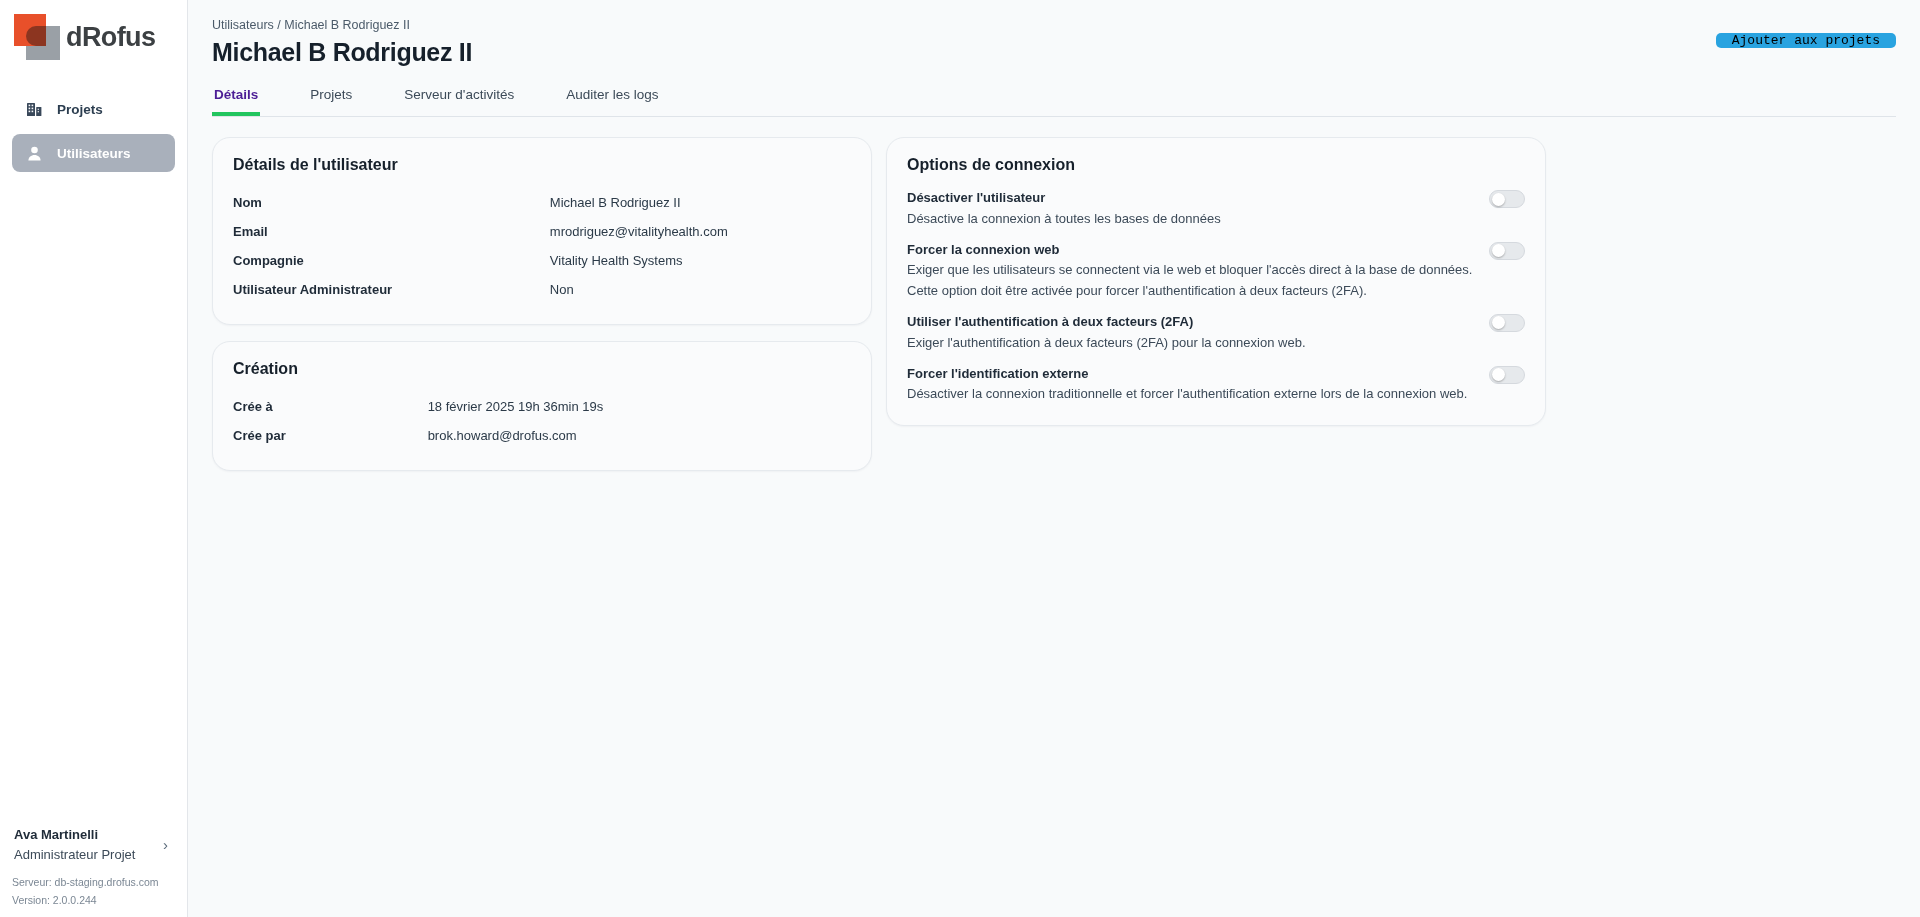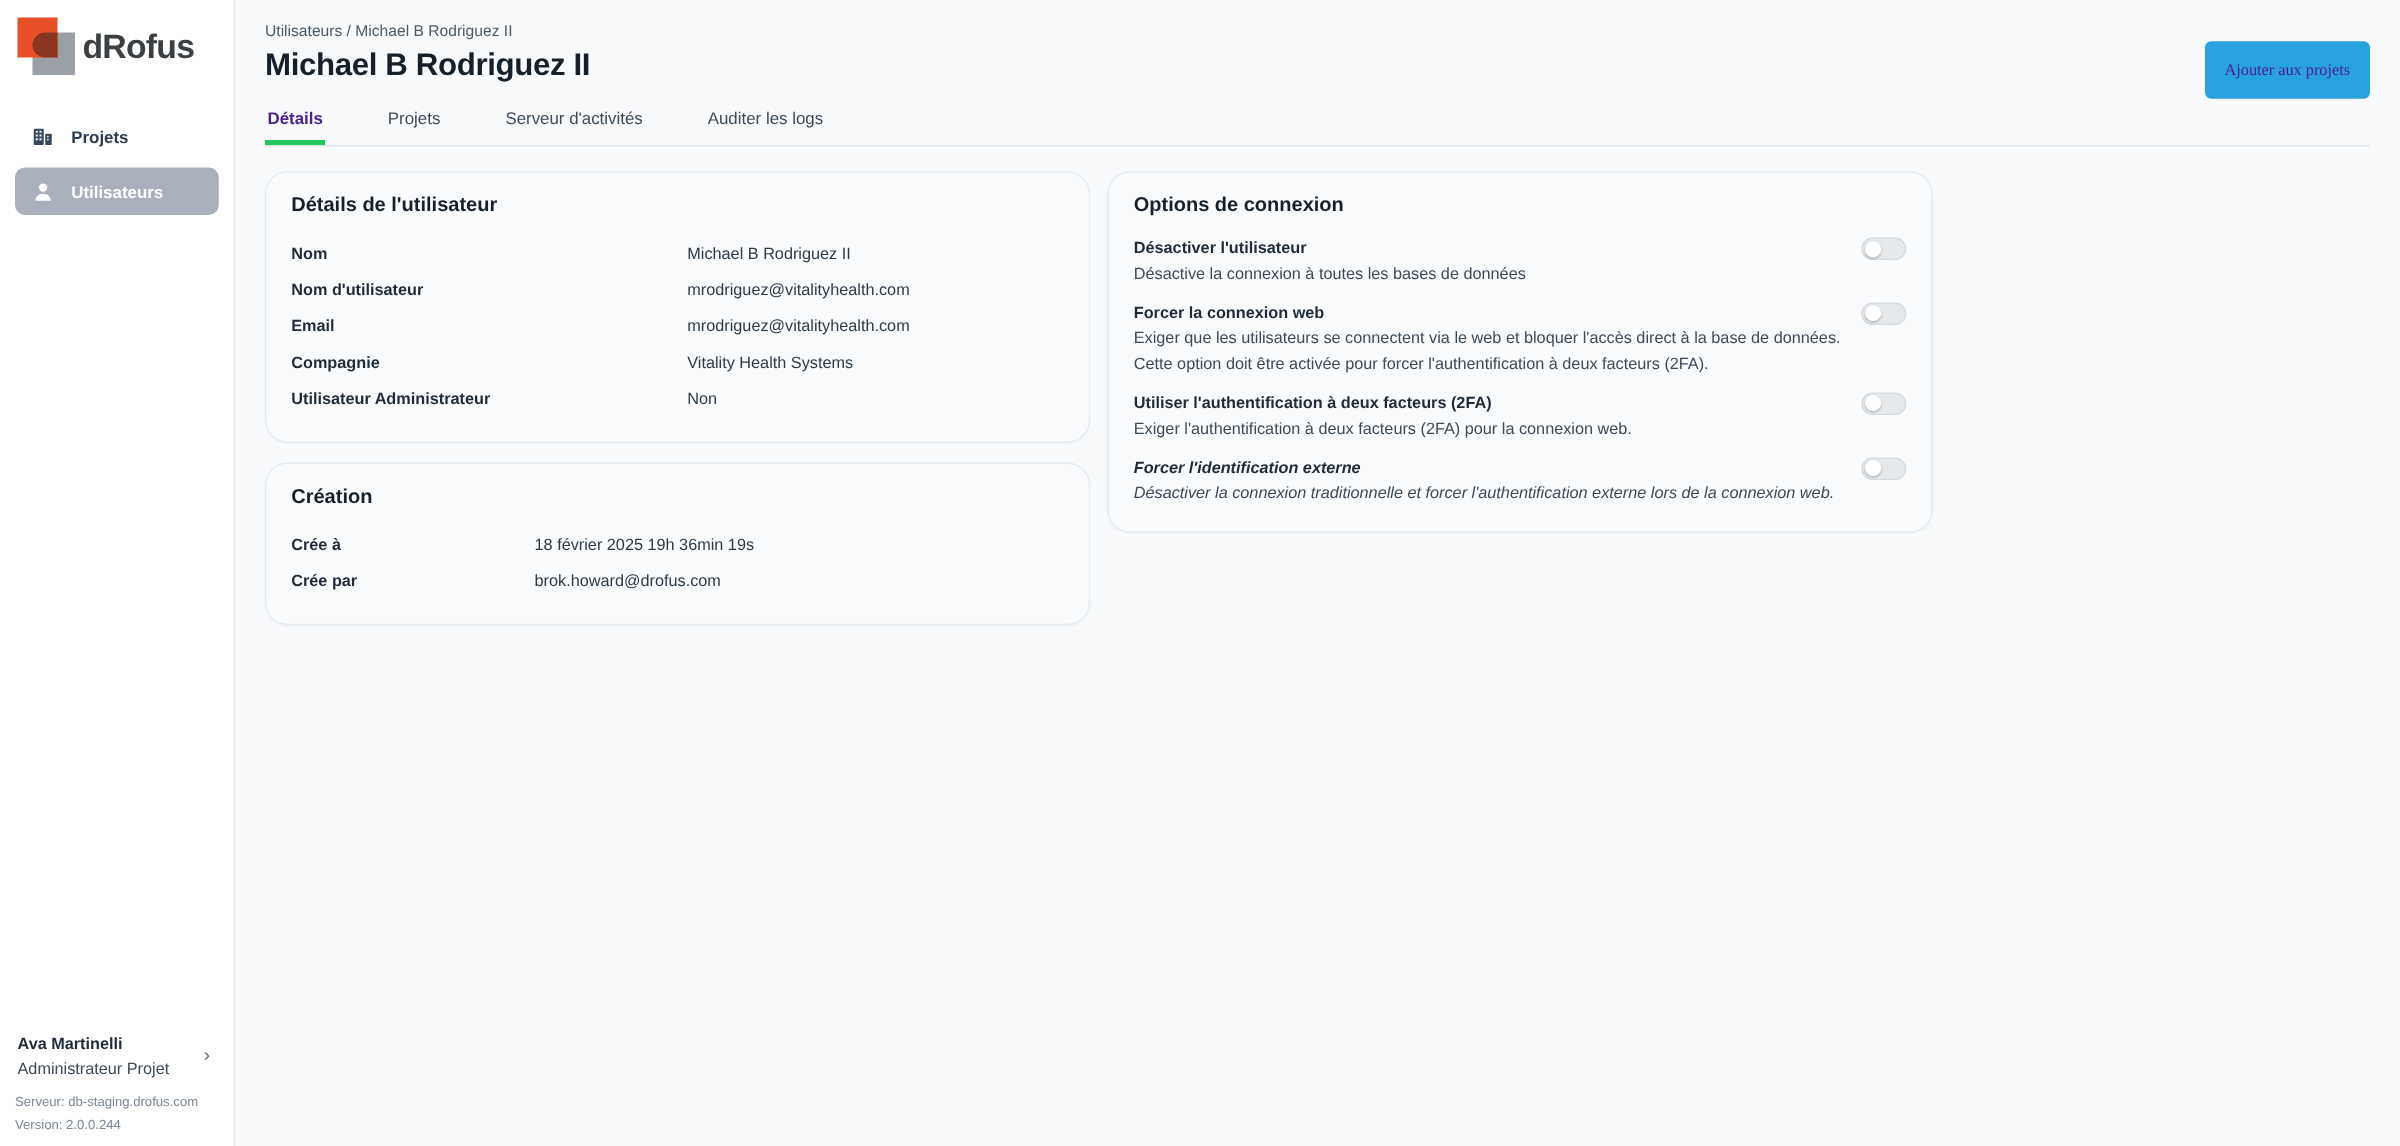--- a/index.html
+++ b/index.html
@@ -77,24 +77,24 @@
   .chev { color: #5b6b7b; font-size: 15px; padding-right: 6px; }
   .meta { font-size: 10.5px; color: #7b8794; line-height: 1.65; }
 
   
   .main { flex: 1; height: 917px; background: #f8fafb; display: flex; flex-direction: column; min-width: 0; }
   .topbar { padding: 18px 24px 0 24px; background: #f8fafb; position: relative; }
   .crumb { font-size: 12.5px; color: #4b5a69; }
   .page-title { font-size: 25px; font-weight: 700; color: #16202b; margin-top: 6px; letter-spacing: -0.3px; }
   .primary-btn {
     position: absolute; right: 24px; top: 33px;
-    background: #29a3e0; color: #4c1d95;
+    background: #29a3e0; color: #000000;
     border: none; border-radius: 5px;
-    font-family: Liberation Serif, serif; font-size: 13px;
-    padding: 15px 16px; cursor: pointer; white-space: nowrap;
+    font-family: Liberation Mono, monospace; font-size: 13px;
+    padding: 0 16px; cursor: pointer; white-space: nowrap;
   }
   .tabs { display: flex; gap: 0; margin-top: 14px; border-bottom: 1px solid #dfe4e9; }
   .tab {
     font-size: 13.5px; color: #3c4a58;
     padding: 6px 2px 10px 2px; margin-right: 48px;
     cursor: pointer; white-space: nowrap;
   }
   .tab.active { color: #4c1d95; font-weight: 700; border-bottom: 4px solid #22c55e; }
 
   .content { display: flex; gap: 14px; padding: 20px 24px 0 24px; align-items: flex-start; }
@@ -111,21 +111,21 @@
   }
   .card-title { font-size: 16px; font-weight: 700; color: #16202b; margin-bottom: 14px; }
 
   table.kv { border-collapse: collapse; width: 100%; }
   table.kv td { padding: 4px 0; vertical-align: top; font-size: 13px; color: #2b3a48; line-height: 1.62; }
   table.kv td.k { font-weight: 700; color: #1f2b38; white-space: nowrap; padding-right: 28px; }
   .kv-narrow td.k { padding-right: 16px; }
 
   
   .opt-row { display: flex; align-items: flex-start; justify-content: space-between; gap: 16px; margin-bottom: 10px; }
-  .opt-row:last-child { margin-bottom: 0; font-style: italic; }
+  .opt-row:last-child { margin-bottom: 0; }
   .opt-text { flex: 1 1 auto; min-width: 0; }
   .opt-label { font-size: 13px; font-weight: 700; color: #1f2b38; line-height: 1.6; }
   .opt-desc { font-size: 13px; color: #3c4a58; line-height: 1.6; }
   .toggle {
     flex: 0 0 36px; width: 36px; height: 18px;
     background: #e6e9ec; border: 1px solid #d5d9de;
     border-radius: 10px; position: relative; cursor: pointer;
     margin-top: 2px;
   }
   .toggle .knob {
@@ -212,24 +212,20 @@
 
         <section class="card">
           <div class="card-title">Détails de l'utilisateur</div>
           <table class="kv">
             <tbody>
                 <tr>
               <td class="k">Nom</td>
               <td>Michael B Rodriguez II</td>
             </tr>
             <tr>
-              <td class="k">Nom d'utilisateur</td>
-              <td>mrodriguez@vitalityhealth.com</td>
-            </tr>
-            <tr>
               <td class="k">Email</td>
               <td>mrodriguez@vitalityhealth.com</td>
             </tr>
             <tr>
               <td class="k">Compagnie</td>
               <td>Vitality Health Systems</td>
             </tr>
             <tr>
               <td class="k">Utilisateur Administrateur</td>
               <td>Non</td>

